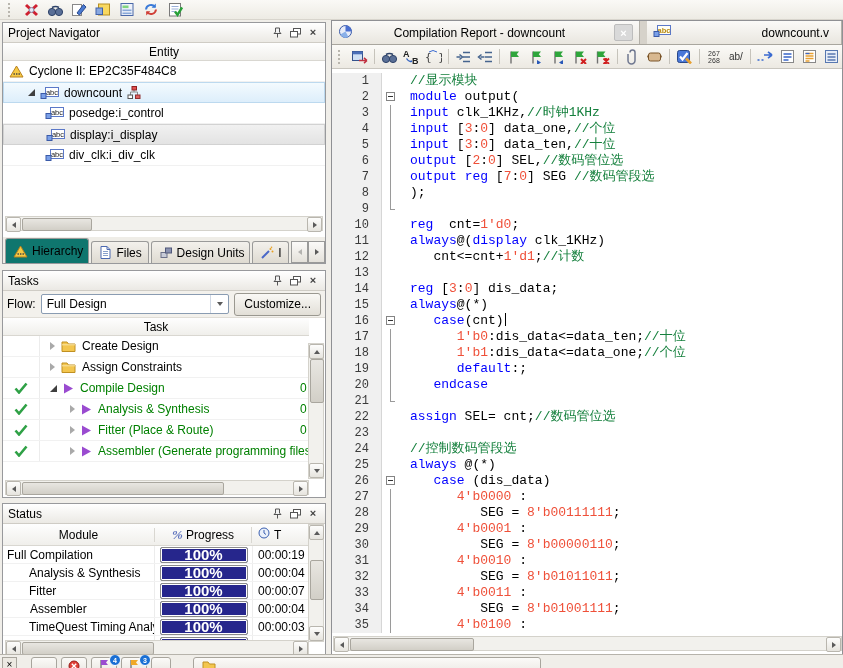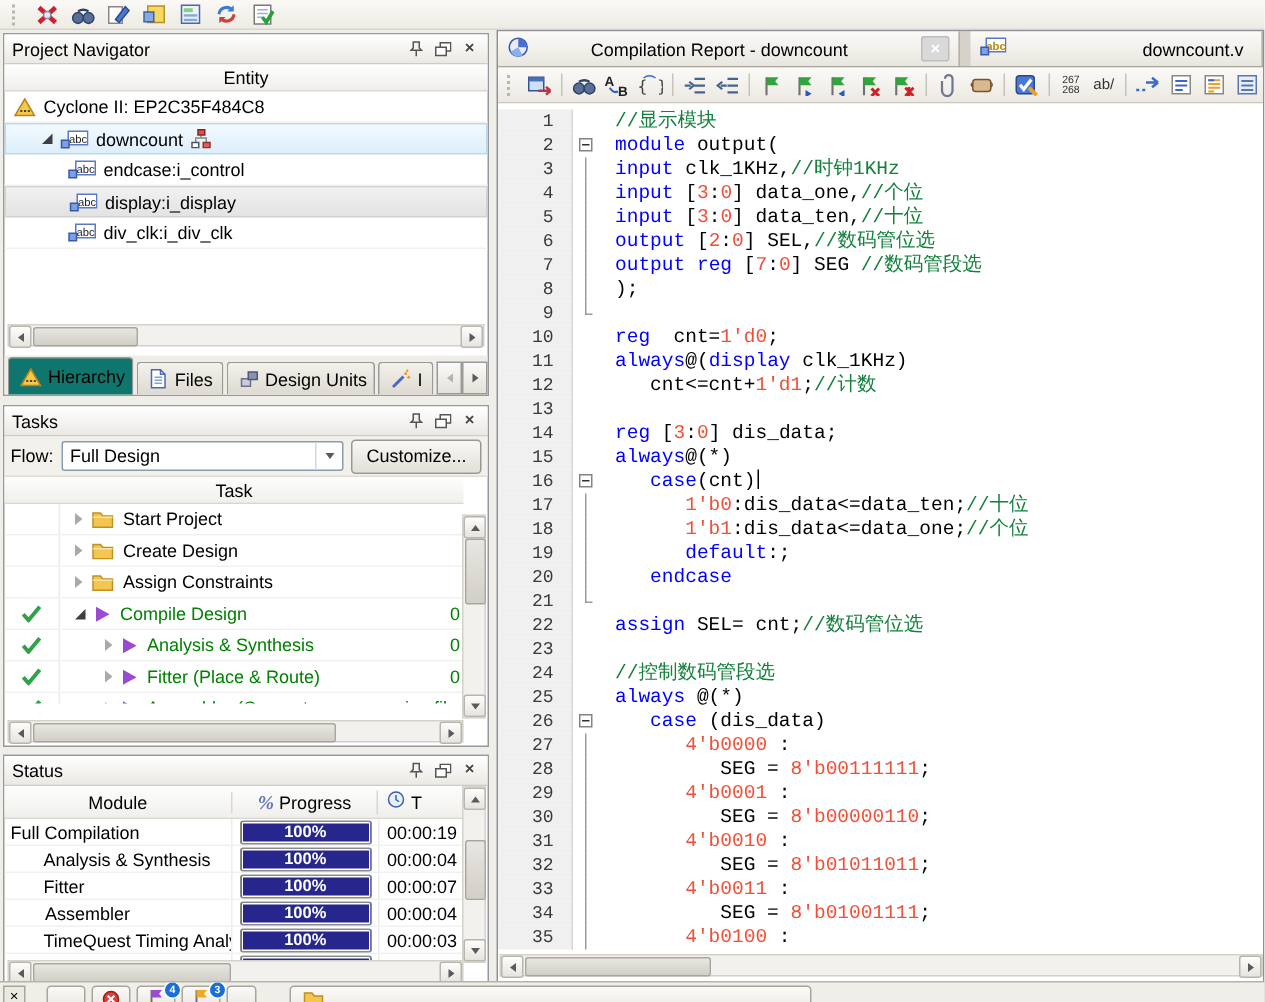--- a/index.html
+++ b/index.html
@@ -57,21 +57,21 @@
   .tk-check{width:36px;flex:none;display:flex;align-items:center;justify-content:center;border-right:1px solid #ececec;height:100%}
   .tk-body{display:flex;align-items:center;gap:6px;white-space:nowrap}
   .tk-green{color:#008000}
   .tk-time{position:absolute;right:1px;color:#008000;width:8px;overflow:hidden;white-space:nowrap}
   
   .strow{height:18px;display:flex;align-items:center;border-bottom:1px solid #f1f1f1;box-sizing:border-box}
   .st-mod{width:152px;flex:none;padding-left:4px;box-sizing:border-box;border-right:1px solid #ececec;white-space:nowrap;overflow:hidden;height:100%;display:flex;align-items:center}
   .st-prog{width:97px;flex:none;display:flex;align-items:center;justify-content:center;border-right:1px solid #ececec;height:100%}
   .st-time{padding-left:5px;white-space:nowrap}
   .pbar{width:86px;height:14px;border:1px solid #8a8a8a;background:#26268c;box-shadow:inset 0 0 0 1px #fff;
-    display:flex;align-items:center;justify-content:center;color:#fff;font-weight:bold;font-size:11px;border-radius:2px}
+    display:flex;align-items:center;justify-content:center;color:#fff;font-weight:bold;font-size:15px;border-radius:2px}
   .sthdr{height:21px;display:flex;align-items:center;background:linear-gradient(#fefefe,#f0efeb);border-bottom:1px solid #d9d7d1;font-size:12px}
   .pct{font-family:"Liberation Serif",serif;font-style:italic;color:#5f74bd;font-size:13px;font-weight:bold}
   
   .editor{left:331px;top:20px;width:512px;height:648px;background:#fff;border:1px solid #8f9094;box-sizing:border-box}
   .etabbar{position:absolute;left:0;top:0;width:100%;height:24px;background:#d6d2ca;border-bottom:1px solid #a9a69e;display:flex;box-sizing:border-box}
   .etab{display:flex;align-items:center;gap:5px;padding:0 6px;background:linear-gradient(#fbfaf8,#e9e6df);
     border-right:1px solid #b3b0a8;font-size:12px;box-sizing:border-box}
   .etab .xbtn{width:17px;height:15px;background:#d9d9d9;border:1px solid #bdbdbd;border-radius:2px;color:#fff;
     display:flex;align-items:center;justify-content:center;font-size:11px;font-weight:bold;margin-left:8px}
   .etoolbar{position:absolute;left:0;top:24px;width:100%;height:24px;background:linear-gradient(#fbfaf7,#ece9e2);
@@ -224,21 +224,21 @@
         </span>
       </div>
       <div class="trow" style="padding-left: 42px;">
         <span class="ticon">
           <svg width="19" height="14">
             <rect x="5.5" y="1.5" width="13" height="9" fill="#fff" stroke="#5b78c8"></rect>
             <text x="12" y="9" font-size="7.5" text-anchor="middle" fill="#222" font-family="sans-serif">abc</text>
             <rect x="1" y="7.5" width="5" height="5" fill="#7aa0e8" stroke="#3a5aa8"></rect>
           </svg>
         </span>
-        <span class="tlabel">endcase:i_control</span>
+        <span class="tlabel">posedge:i_control</span>
       </div>
       <div class="trow hl-gray" style="padding-left: 42px;">
         <span class="ticon">
           <svg width="19" height="14">
             <rect x="5.5" y="1.5" width="13" height="9" fill="#fff" stroke="#5b78c8"></rect>
             <text x="12" y="9" font-size="7.5" text-anchor="middle" fill="#222" font-family="sans-serif">abc</text>
             <rect x="1" y="7.5" width="5" height="5" fill="#7aa0e8" stroke="#3a5aa8"></rect>
           </svg>
         </span>
         <span class="tlabel">display:i_display</span>
@@ -344,33 +344,20 @@
         </span>
     </div>
     <div class="btn">
       <span>Customize...</span>
     </div>
   </div>
   <div class="colhdr" style="margin-right:16px">
     <span>Task</span>
   </div>
   <div id="taskrows" style="height:133px;overflow:hidden;margin-right:16px">
-      <div class="taskrow">
-        <span class="tk-check"></span>
-        <span class="tk-body" style="padding-left:10px">
-          <span class="exp exp-c"></span>
-          <span class="ticon">
-            <svg width="15" height="12">
-              <path d="M1 2 h5 l1.5 2 H14 v7.5 H1 Z" fill="#f3c64f" stroke="#c09022"></path>
-              <path d="M1 4.8 h13" stroke="#f8e4a8"></path>
-            </svg>
-          </span>
-          <span>Start Project</span>
-        </span>
-      </div>
       <div class="taskrow">
         <span class="tk-check"></span>
         <span class="tk-body" style="padding-left:10px">
           <span class="exp exp-c"></span>
           <span class="ticon">
             <svg width="15" height="12">
               <path d="M1 2 h5 l1.5 2 H14 v7.5 H1 Z" fill="#f3c64f" stroke="#c09022"></path>
               <path d="M1 4.8 h13" stroke="#f8e4a8"></path>
             </svg>
           </span>

